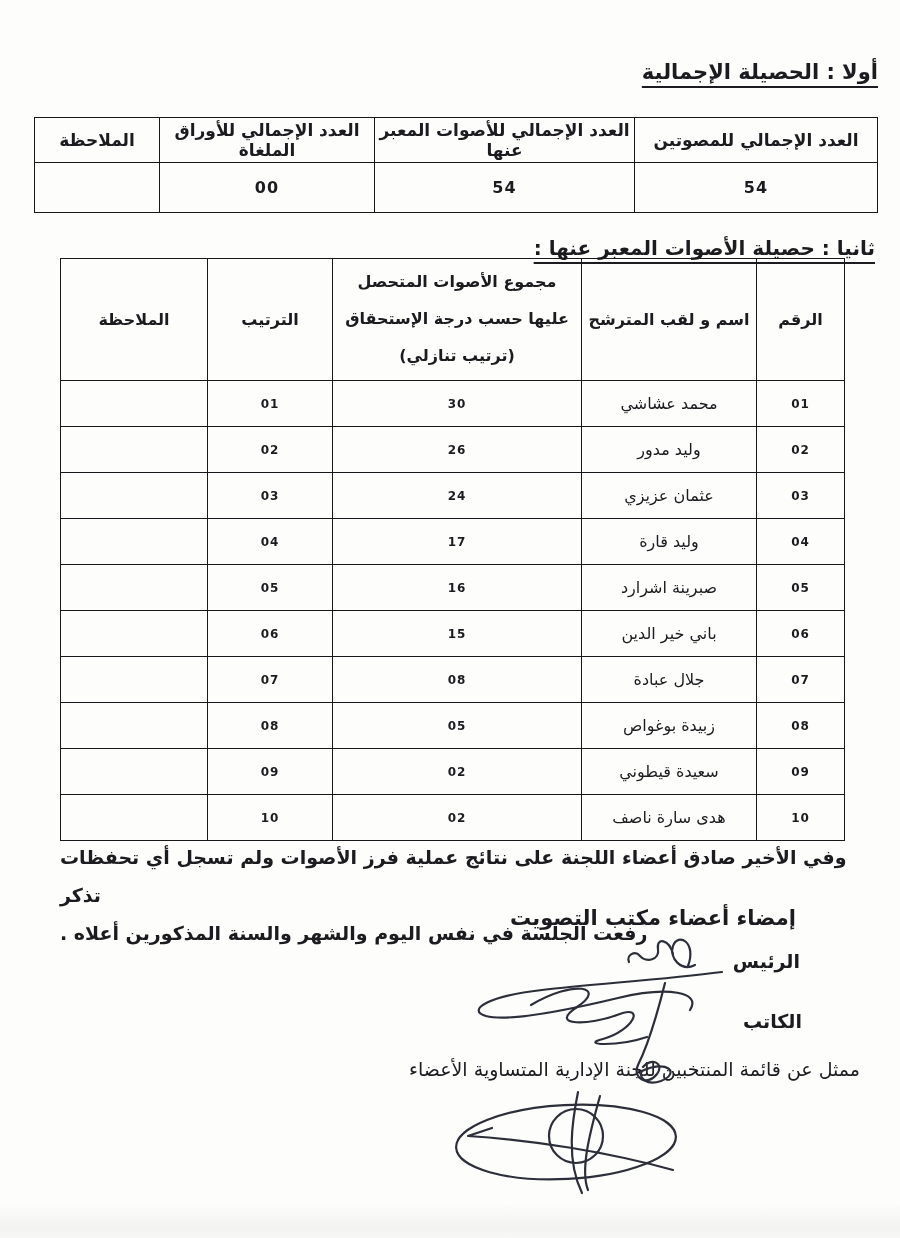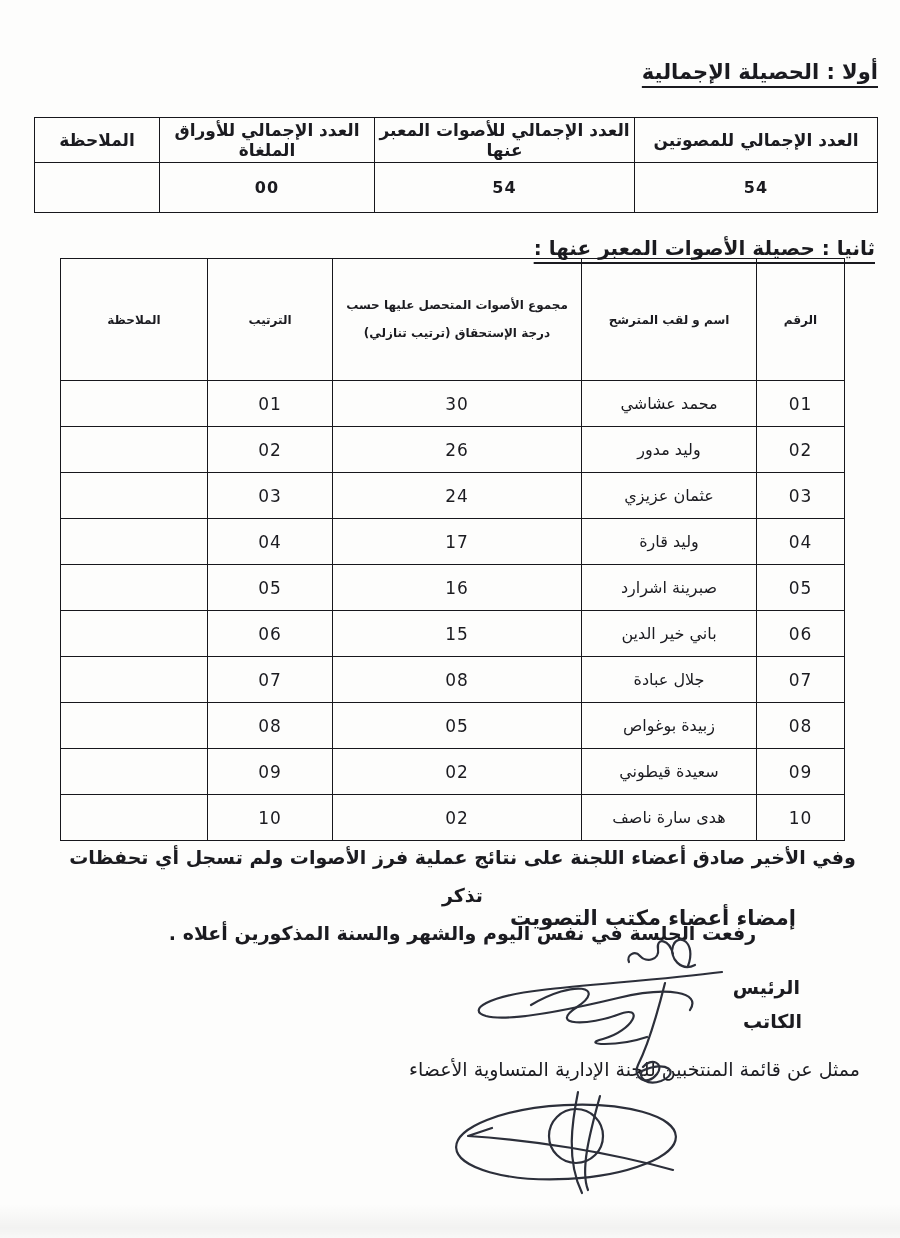--- a/index.html
+++ b/index.html
@@ -18,30 +18,30 @@
     white-space:nowrap;
   }
   .t1{top:60px;right:22px;}
   .t2{top:212px;right:25px;font-size:20px;margin-top:24px;}
   table{border-collapse:collapse;table-layout:fixed;position:absolute;background:transparent;}
   td{border:1.5px solid #17171c;text-align:center;vertical-align:middle;padding:2px 4px;overflow:hidden;}
   .tbl1{top:117px;right:22px;width:843px;}
   .tbl1 .head td{height:30px;font-weight:bold;font-size:17px;}
   .tbl1 .vals td{height:45px;font-weight:bold;font-size:16px;letter-spacing:1px;}
   .tbl2{top:258px;right:55px;width:784px;}
-  .tbl2 .head2 td{height:117px;font-weight:bold;font-size:12px;}
+  .tbl2 .head2 td{height:117px;font-weight:bold;font-size:16px;}
   .tbl2 .head2 td.wide{line-height:2.3;padding:0 10px;}
   .tbl2 tr.row td{height:41px;}
-  .cell-num,.cell-votes,.cell-rank{font-weight:normal;font-size:17px;letter-spacing:1px;margin-top:38px;}
+  .cell-num,.cell-votes,.cell-rank{font-weight:bold;font-size:12px;letter-spacing:1px;margin-top:38px;}
   .cell-name{font-size:16px;font-weight:500;}
-  .closing{position:absolute;top:838px;right:35px;left:60px;text-align:center;
+  .closing{position:absolute;top:838px;right:35px;left:60px;text-align:left;
     font-size:19px;font-weight:600;line-height:2.0;}
   .sig-heading{position:absolute;top:906px;right:104px;font-size:21px;font-weight:bold;white-space:nowrap;}
   .sig-label{position:absolute;font-size:19px;font-weight:600;white-space:nowrap;}
-  .president{top:976px;right:100px;text-align:right;}
+  .president{top:950px;right:100px;text-align:right;}
   .secretary{top:1010px;right:98px;}
   .rep-line{position:absolute;top:1058px;right:40px;font-size:19px;font-weight:500;white-space:nowrap;}
   .date-line{position:absolute;top:1134px;left:75px;font-size:17px;font-weight:bold;direction:rtl;white-space:nowrap;}
   .sig{position:absolute;pointer-events:none;}
   .sig path,.sig ellipse,.sig circle{fill:none;stroke:#2c2f3a;stroke-width:2.2;stroke-linecap:round;stroke-linejoin:round;}
   .sigA{left:450px;top:930px;}
   .sigB{left:495px;top:975px;}
   .sigC{left:448px;top:1090px;}
 </style>
 </head>

